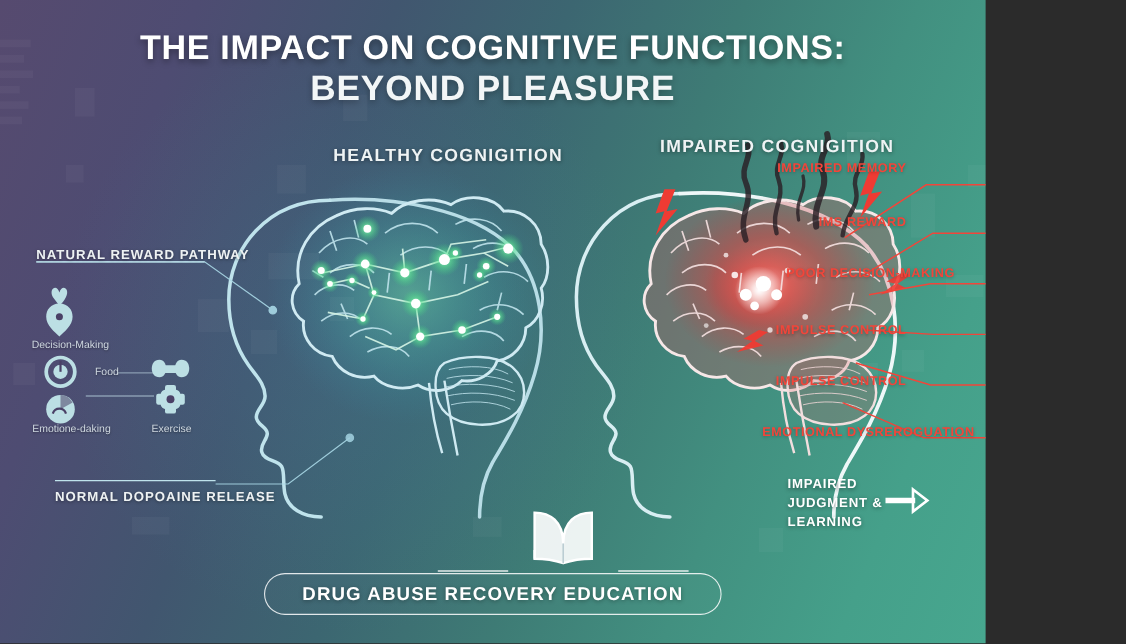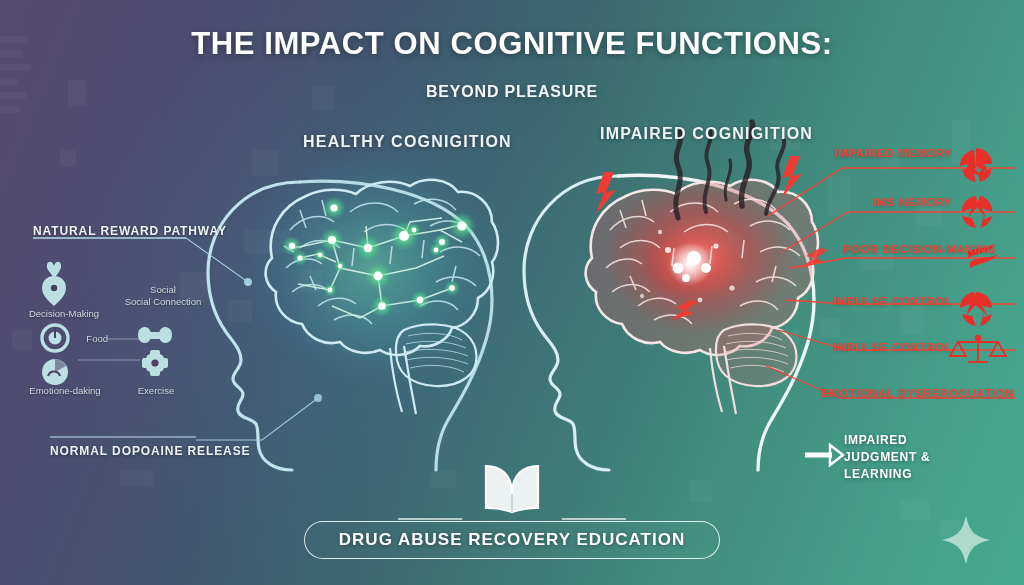--- a/index.html
+++ b/index.html
@@ -3,21 +3,21 @@
 <meta charset="utf-8">
 <style>
   * { margin:0; padding:0; box-sizing:border-box; }
   html,body { width:1024px; height:585px; overflow:hidden; }
   body {
     font-family:"Liberation Sans", sans-serif;
     background:#2b2b2b;
   }
   #poster {
     position:relative;
-    width:1024px; height:585px;
+    width:896px; height:585px;
     overflow:hidden;
     background:
       radial-gradient(circle at 36% 52%, rgba(70,120,150,0.30) 0%, rgba(70,120,150,0) 42%),
       linear-gradient(112deg,
         #564a6f 0%,
         #4e4c72 16%,
         #41566f 32%,
         #3c6671 46%,
         #3e7b75 60%,
         #429080 74%,
@@ -28,22 +28,22 @@
   .squares { position:absolute; inset:0; pointer-events:none; }
   .sq { position:absolute; background:rgba(255,255,255,0.035); }
 
   
   .title-wrap { position:absolute; top:26px; left:0; width:100%; text-align:center; }
   .title-main {
     font-size:31px; font-weight:bold; color:#ffffff; letter-spacing:0.6px;
     text-shadow:0 2px 6px rgba(0,0,0,0.35);
   }
   .title-sub {
-    font-size:16px; font-weight:bold; color:#f2f6f7; letter-spacing:0.8px;
-    margin-top:21px; text-shadow:0 2px 6px rgba(0,0,0,0.3);
+    font-size:32px; font-weight:bold; color:#f2f6f7; letter-spacing:0.8px;
+    margin-top:0; text-shadow:0 2px 6px rgba(0,0,0,0.3);
   }
 
   .sec-head {
     position:absolute; font-size:16px; font-weight:bold; color:#eef3f4;
     letter-spacing:1.2px; text-shadow:0 1px 4px rgba(0,0,0,0.4);
   }
   #head-healthy  { left:303px; top:133px; }
   #head-impaired { left:600px; top:125px; }
 
   
@@ -493,27 +493,26 @@
     <div class="title-sub">BEYOND PLEASURE</div>
   </div>
 
   <div class="sec-head" id="head-healthy">HEALTHY COGNIGITION</div>
   <div class="sec-head" id="head-impaired">IMPAIRED COGNIGITION</div>
 
   <div class="left-cap" id="cap-natural">NATURAL REWARD PATHWAY</div>
   <div class="left-cap" id="cap-dopamine">NORMAL DOPOAINE RELEASE</div>
 
   <div class="rw-label" style="left:18px; top:308px; width:92px;">Decision-Making</div>
-  <div class="rw-label two" style="left:108px; top:284px; width:110px;">Social<br>Social Connection</div>
   <div class="rw-label" style="left:68px; top:333px; width:40px;text-align:right;">Food</div>
   <div class="rw-label" style="left:12px; top:385px; width:106px;">Emotione-daking</div>
   <div class="rw-label" style="left:120px; top:385px; width:72px;">Exercise</div>
 
   <div class="rlabel" style="right:72px; top:147px;padding-left:20px;">IMPAIRED MEMORY</div>
-  <div class="rlabel" style="right:72px; top:196px;">IMS NEMORY</div>
+  <div class="rlabel" style="right:72px; top:196px;">IMS REWARD</div>
   <div class="rlabel" style="right:28px; top:243px;">POOR DECISION-MAKING</div>
   <div class="rlabel" style="right:72px; top:295px;">IMPULSE CONTROL</div>
   <div class="rlabel" style="right:72px; top:341px;">IMPULSE CONTROL</div>
   <div class="rlabel" style="right:10px; top:387px;padding-left:38px;">EMOTIONAL DYSREROGUATION</div>
 
   <div id="impaired-jl">
     <span>IMPAIRED</span><br>
     <span>JUDGMENT &amp; LEARNING</span>
   </div>
 

